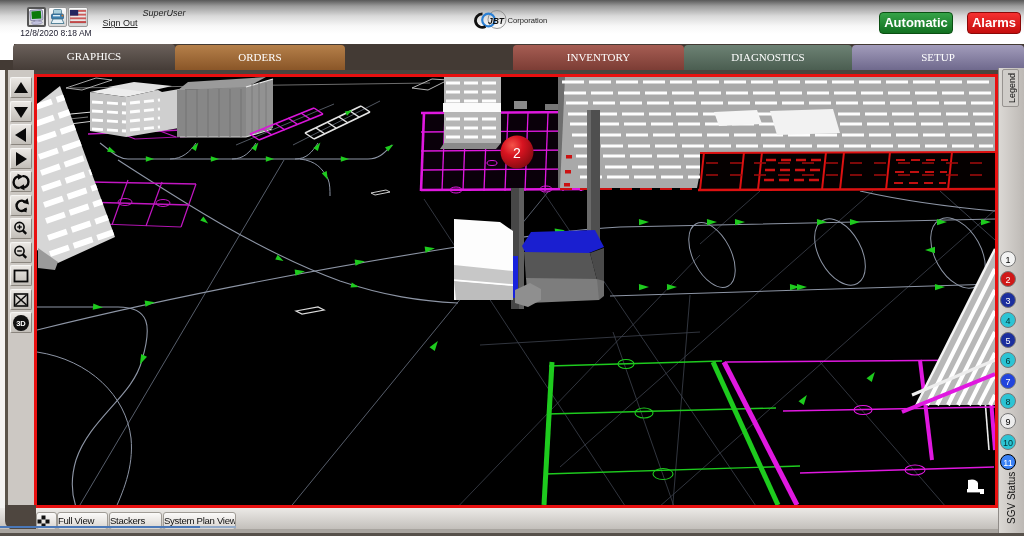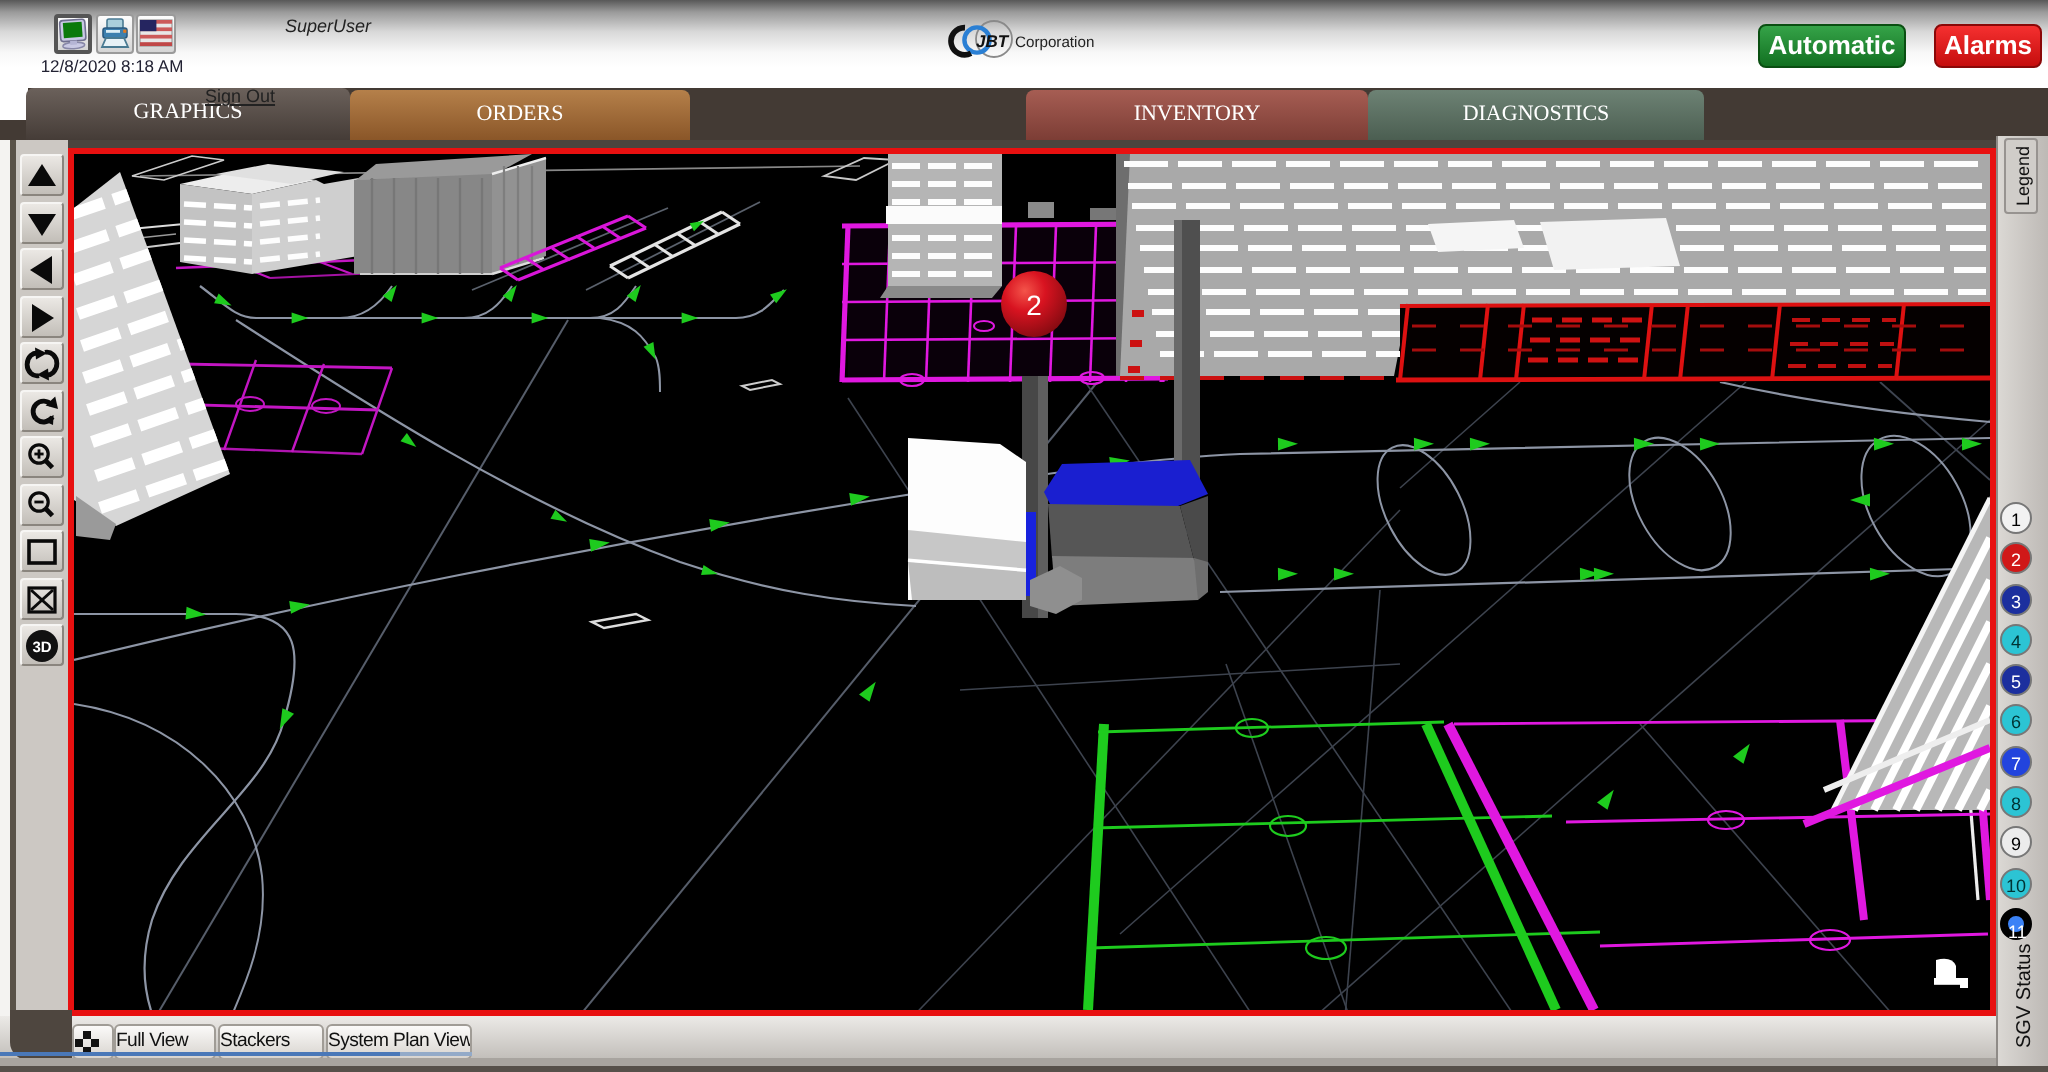--- a/index.html
+++ b/index.html
@@ -4,21 +4,21 @@
 <style>
 *{margin:0;padding:0;box-sizing:border-box;}
 html,body{width:1024px;height:536px;overflow:hidden;background:#fff;font-family:"Liberation Sans",sans-serif;}
 #root{position:relative;width:1024px;height:536px;overflow:hidden;}
 .abs{position:absolute;}
 
 #header{left:0;top:0;width:1024px;height:44px;background:linear-gradient(180deg,#585858 0px,#9a9a9a 6px,#d9d9d9 16px,#f7f7f7 26px,#ffffff 34px);}
 .icobtn{top:7px;height:20px;background:linear-gradient(#fdfdfd,#d5d5d5);border:1px solid #9a9a9a;border-radius:2px;}
 #date{left:20px;top:28px;width:72px;text-align:center;font-size:8.5px;color:#223;}
 #suser{left:96px;top:8px;width:48px;text-align:center;font-style:italic;font-size:9px;color:#222;margin-left:44px;}
-#sout{left:96px;top:18px;width:48px;text-align:center;font-size:9px;color:#222;text-decoration:underline;margin-top:25px;}
+#sout{left:96px;top:18px;width:48px;text-align:center;font-size:9px;color:#222;text-decoration:underline;}
 .hbtn{top:12px;height:22px;border-radius:4px;color:#fff;font-size:13px;font-weight:bold;text-align:center;line-height:20px;}
 #autob{left:879px;width:74px;background:linear-gradient(#35a348,#127021);border:1px solid #0a4f12;}
 #alarmb{left:967px;width:54px;background:linear-gradient(#f53030,#c50d0d);border:1px solid #8a0808;}
 
 #tabbar{left:0;top:44px;width:1024px;height:26px;background:#433a34;font-family:Liberation Serif, serif;}
 #tabbar .wcorner{left:0;top:0;width:14px;height:16px;background:#fff;position:absolute;}
 .tab{position:absolute;top:1px;height:25px;border-radius:4px 4px 0 0;color:#fff;font-size:11px;text-align:center;line-height:24px;}
 #tab1{left:13px;width:162px;top:0;height:26px;background:linear-gradient(#6b615b,#453c37);}
 #tab2{left:175px;width:170px;background:linear-gradient(#b5804a,#8a5628);}
 #tab3{left:345px;width:168px;background:linear-gradient(#9fb4bc,#6e8b96);}
@@ -52,20 +52,21 @@
 </head>
 <body>
 <div id="root">
   <div id="header" class="abs"></div>
   <div id="tabbar" class="abs">
     <div class="wcorner"></div>
     <div id="tab1" class="tab">GRAPHICS</div>
     <div id="tab2" class="tab">ORDERS</div>
     <div id="tab5" class="tab">DIAGNOSTICS</div>
     <div id="tab4" class="tab">INVENTORY</div>
+    <div id="tab6" class="tab">SETUP</div>
   </div>
 
   <div class="icobtn abs" style="left:27px;width:19px;border:2px solid #555;"><svg width="15" height="16" viewBox="0 0 15 16">
         <g transform="rotate(-4 7 8)">
           <rect x="1.2" y="1" width="12.6" height="10.5" rx="1.5" fill="#c9c9e4" stroke="#707090" stroke-width="0.8"></rect>
           <rect x="2.8" y="2.2" width="9.4" height="7.6" fill="#0b7a0b"></rect>
           <ellipse cx="7.5" cy="13.8" rx="5.5" ry="1.6" fill="#c9c9e4" stroke="#8888a8" stroke-width="0.7"></ellipse>
           <rect x="5.8" y="11.4" width="3.4" height="2" fill="#b5b5d5"></rect>
         </g>
       </svg></div>
@@ -461,21 +462,21 @@
   <div class="lc" style="top:251px;background:#f2f2f2;color:#000;border:1px solid #777;">1</div>
 <div class="lc" style="top:271px;background:#d01818;color:#fff;border:1px solid #777;">2</div>
 <div class="lc" style="top:292px;background:#1c2f9e;color:#fff;border:1px solid #777;">3</div>
 <div class="lc" style="top:312px;background:#2cc4d4;color:#033;border:1px solid #777;">4</div>
 <div class="lc" style="top:332px;background:#1c2f9e;color:#fff;border:1px solid #777;">5</div>
 <div class="lc" style="top:352px;background:#2cc4d4;color:#033;border:1px solid #777;">6</div>
 <div class="lc" style="top:373px;background:#2244dd;color:#fff;border:1px solid #777;">7</div>
 <div class="lc" style="top:393px;background:#2cc4d4;color:#033;border:1px solid #777;">8</div>
 <div class="lc" style="top:413px;background:#ececec;color:#000;border:1px solid #777;">9</div>
 <div class="lc" style="top:434px;background:#2cc4d4;color:#033;border:1px solid #777;text-align:center;">10</div>
-<div class="lc" style="top:454px;background:#3b82f6;color:#fff;border:4px solid #000000;">11</div>
+<div class="lc" style="top:454px;background:#3b82f6;color:#fff;border:1px solid #000000;">11</div>
   <svg class="abs" style="left:998px;top:458px;" width="26" height="76">
       <text transform="translate(17,66) rotate(-90)" font-size="10" fill="#111" font-family="Liberation Sans">SGV Status</text>
     </svg>
 
   <div id="bbar" class="abs"></div>
   <div id="bcorner" class="abs"></div>
   <div class="btab" style="left:36px;width:21px;"><svg width="13" height="13" viewBox="0 0 13 13" style="margin-top:2px;">
         <rect x="4.5" y="0.5" width="4" height="4" fill="#111"></rect>
         <rect x="0.5" y="4.5" width="4" height="4" fill="#111"></rect>
         <rect x="8.5" y="4.5" width="4" height="4" fill="#111"></rect>

